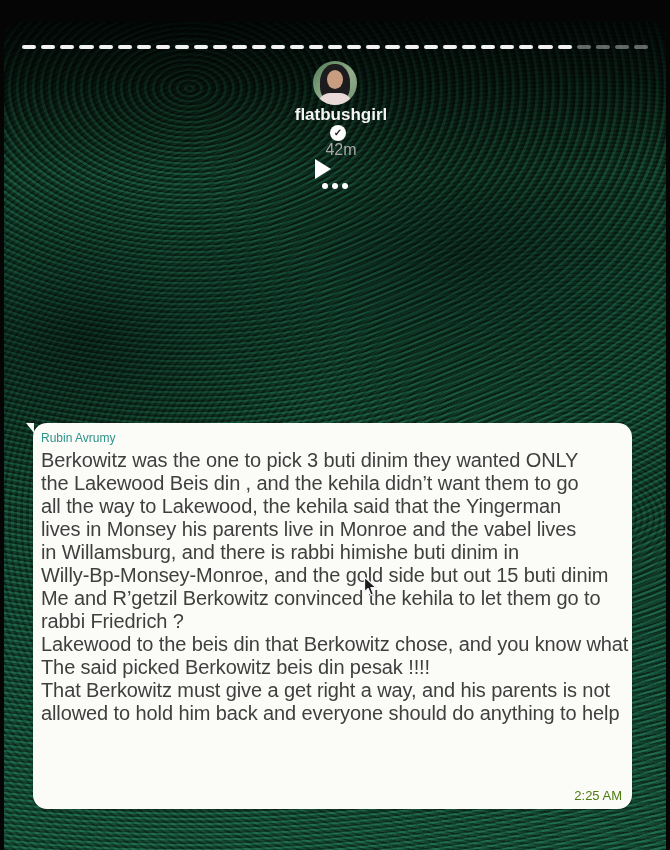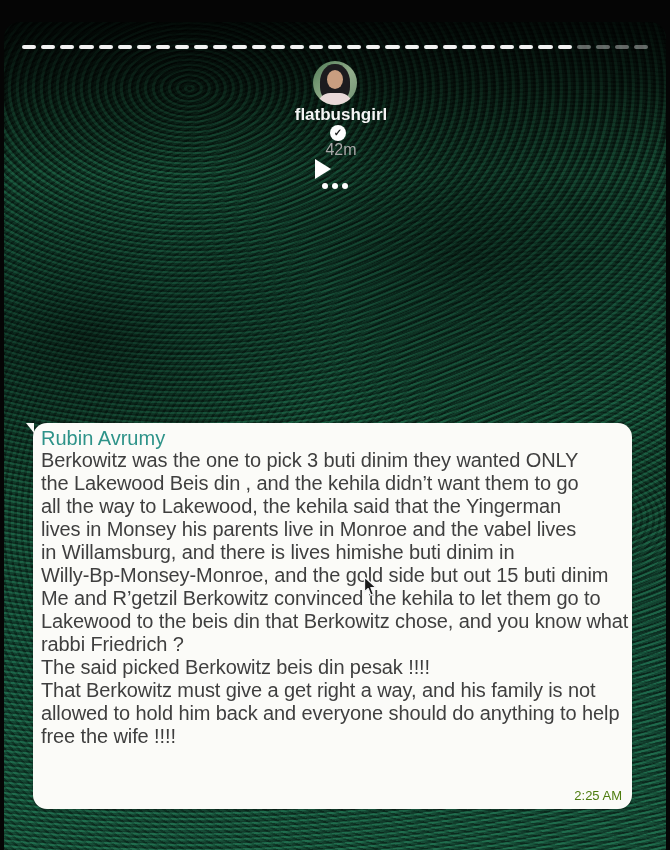--- a/index.html
+++ b/index.html
@@ -63,21 +63,21 @@
   .message-card{
     position:absolute;left:29px;top:401px;width:599px;height:386px;
     background:#fbfbf8;border-radius:14px;
     box-shadow:0 1px 2px rgba(0,0,0,0.35);
     padding:4px 8px 6px 8px;box-sizing:border-box;
   }
   .message-tail{
     position:absolute;left:-7px;top:0;width:0;height:0;
     border-top:10px solid #fbfbf8;border-left:8px solid transparent;
   }
-  .sender-name{font-size:20px;line-height:22px;font-weight:500;}
+  .sender-name{font-size:12px;line-height:22px;font-weight:500;}
   .msg-line{font-size:20px;line-height:23px;color:#3f3f3f;white-space:nowrap;letter-spacing:-0.1px;}
   .msg-time{position:absolute;right:10px;bottom:6px;font-size:13px;color:#4d7c0f;}
   
   .cursor{position:absolute;left:359px;top:554px;}
 </style>
 </head>
 <body>
 
 <div class="story-frame">
 
@@ -136,29 +136,28 @@
   </div>
 
   <div class="message-card" style="background: rgb(251, 251, 248);">
     <div class="message-tail" style="border-top-color: rgb(251, 251, 248);"></div>
     <div class="sender-name" style="color: rgb(46, 147, 137);">Rubin Avrumy</div>
     <div id="msg-lines">
         <div class="msg-line">Berkowitz was the one to pick 3 buti dinim they wanted ONLY</div>
         <div class="msg-line">the Lakewood Beis din , and the kehila didn’t want them to go</div>
         <div class="msg-line">all the way to Lakewood, the kehila said that the Yingerman</div>
         <div class="msg-line">lives in Monsey his parents live in Monroe and the vabel lives</div>
-        <div class="msg-line">in Willamsburg, and there is lives himishe buti dinim in</div>
+        <div class="msg-line">in Willamsburg, and there is rabbi himishe buti dinim in</div>
         <div class="msg-line">Willy-Bp-Monsey-Monroe, and the gold side but out 15 buti dinim</div>
         <div class="msg-line">Me and R’getzil Berkowitz convinced the kehila to let them go to</div>
+        <div class="msg-line">rabbi Friedrich ?</div>
         <div class="msg-line">Lakewood to the beis din that Berkowitz chose, and you know what</div>
-        <div class="msg-line">rabbi Friedrich ?</div>
         <div class="msg-line">The said picked Berkowitz beis din pesak !!!!</div>
-        <div class="msg-line">That Berkowitz must give a get right a way, and his family is not</div>
+        <div class="msg-line">That Berkowitz must give a get right a way, and his parents is not</div>
         <div class="msg-line">allowed to hold him back and everyone should do anything to help</div>
-        <div class="msg-line">free the wife !!!!</div>
       </div>
     <div class="msg-time">2:25 AM</div>
   </div>
 
   <svg class="cursor" width="15" height="21" viewBox="0 0 15 21">
     <path d="M1.5,1 L1.5,16 L5.2,12.6 L7.8,19.2 L10.5,18.1 L7.9,11.6 L13,11.6 Z" fill="#1a1a1a" stroke="#f5f5f5" stroke-width="1.3" stroke-linejoin="round"></path>
   </svg>
 
 </div>
 

